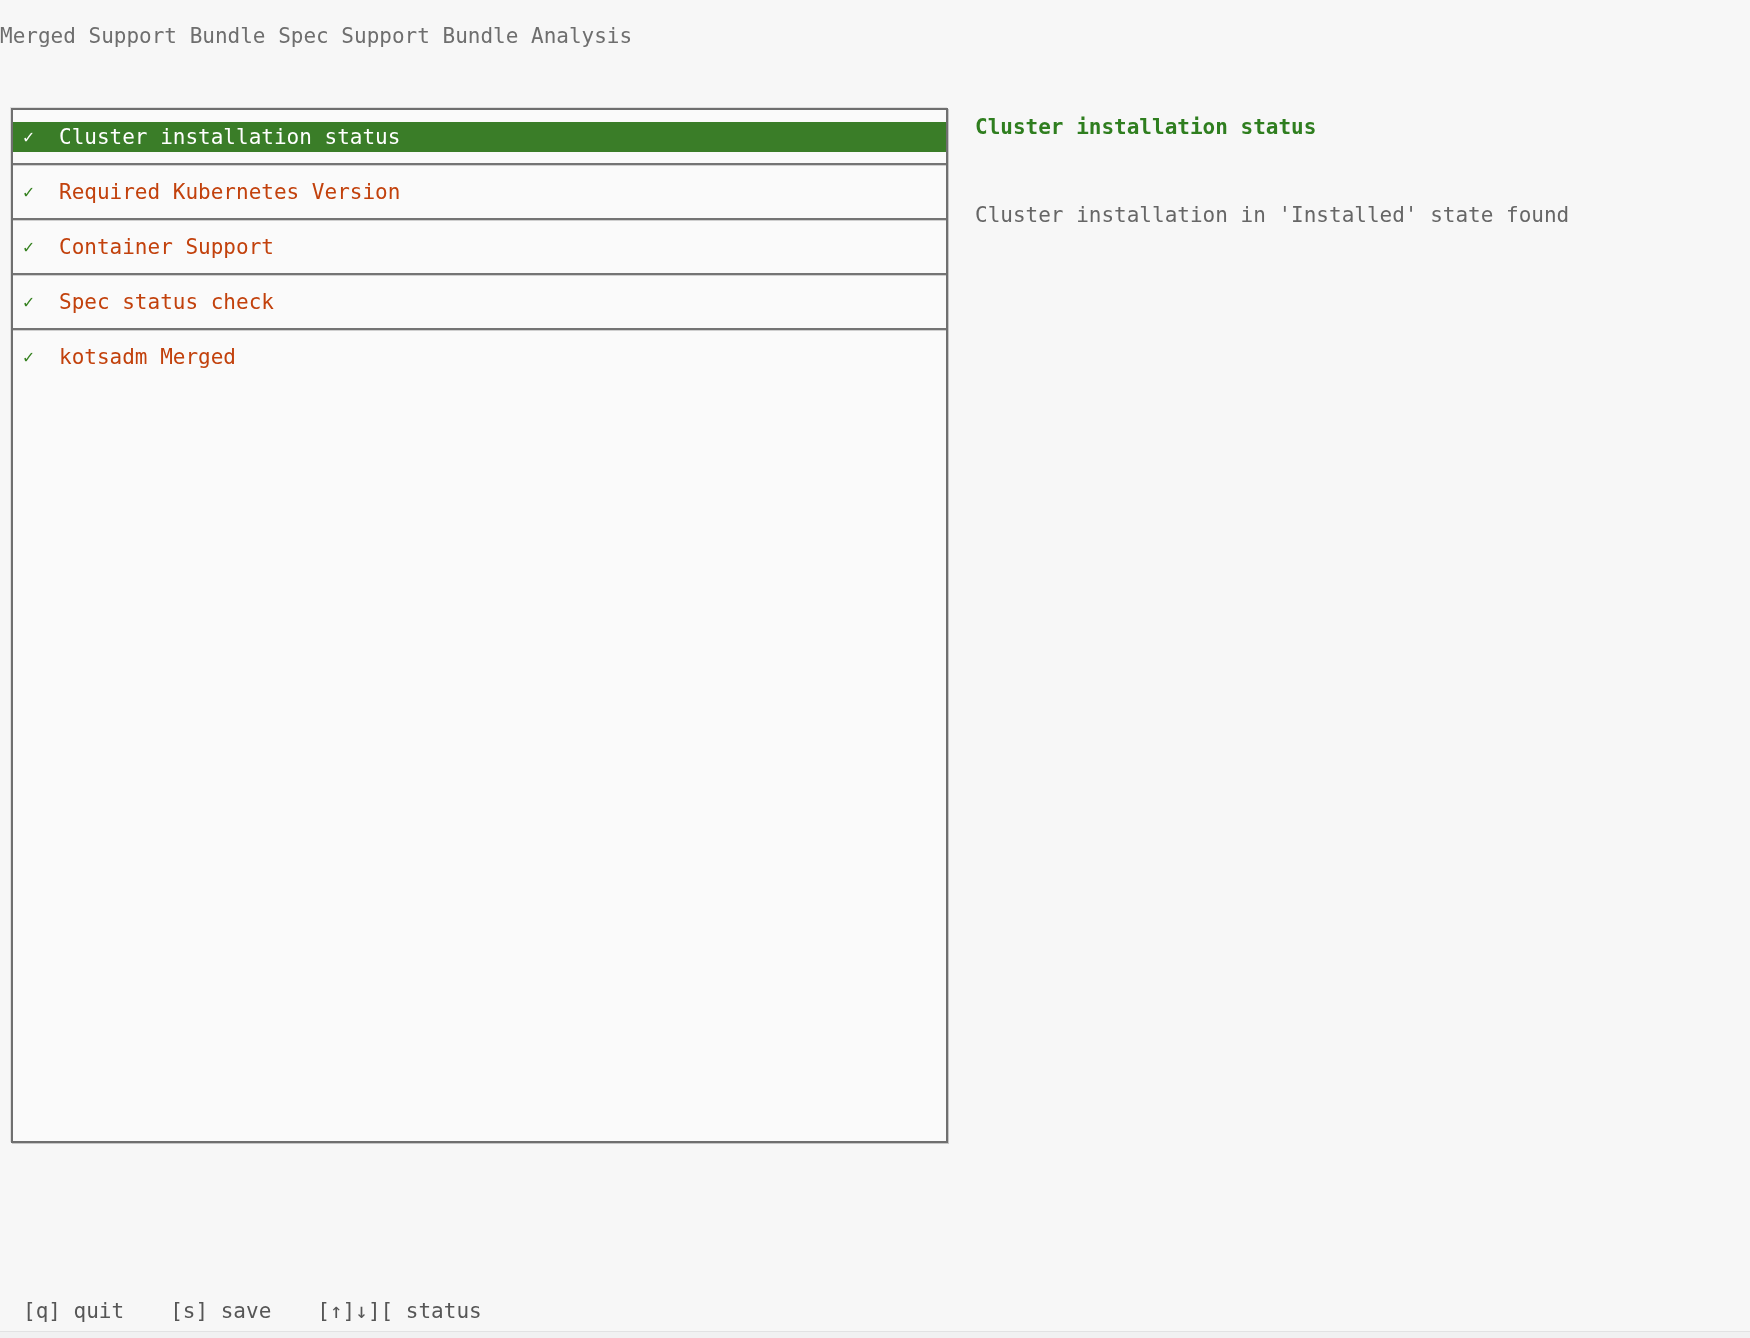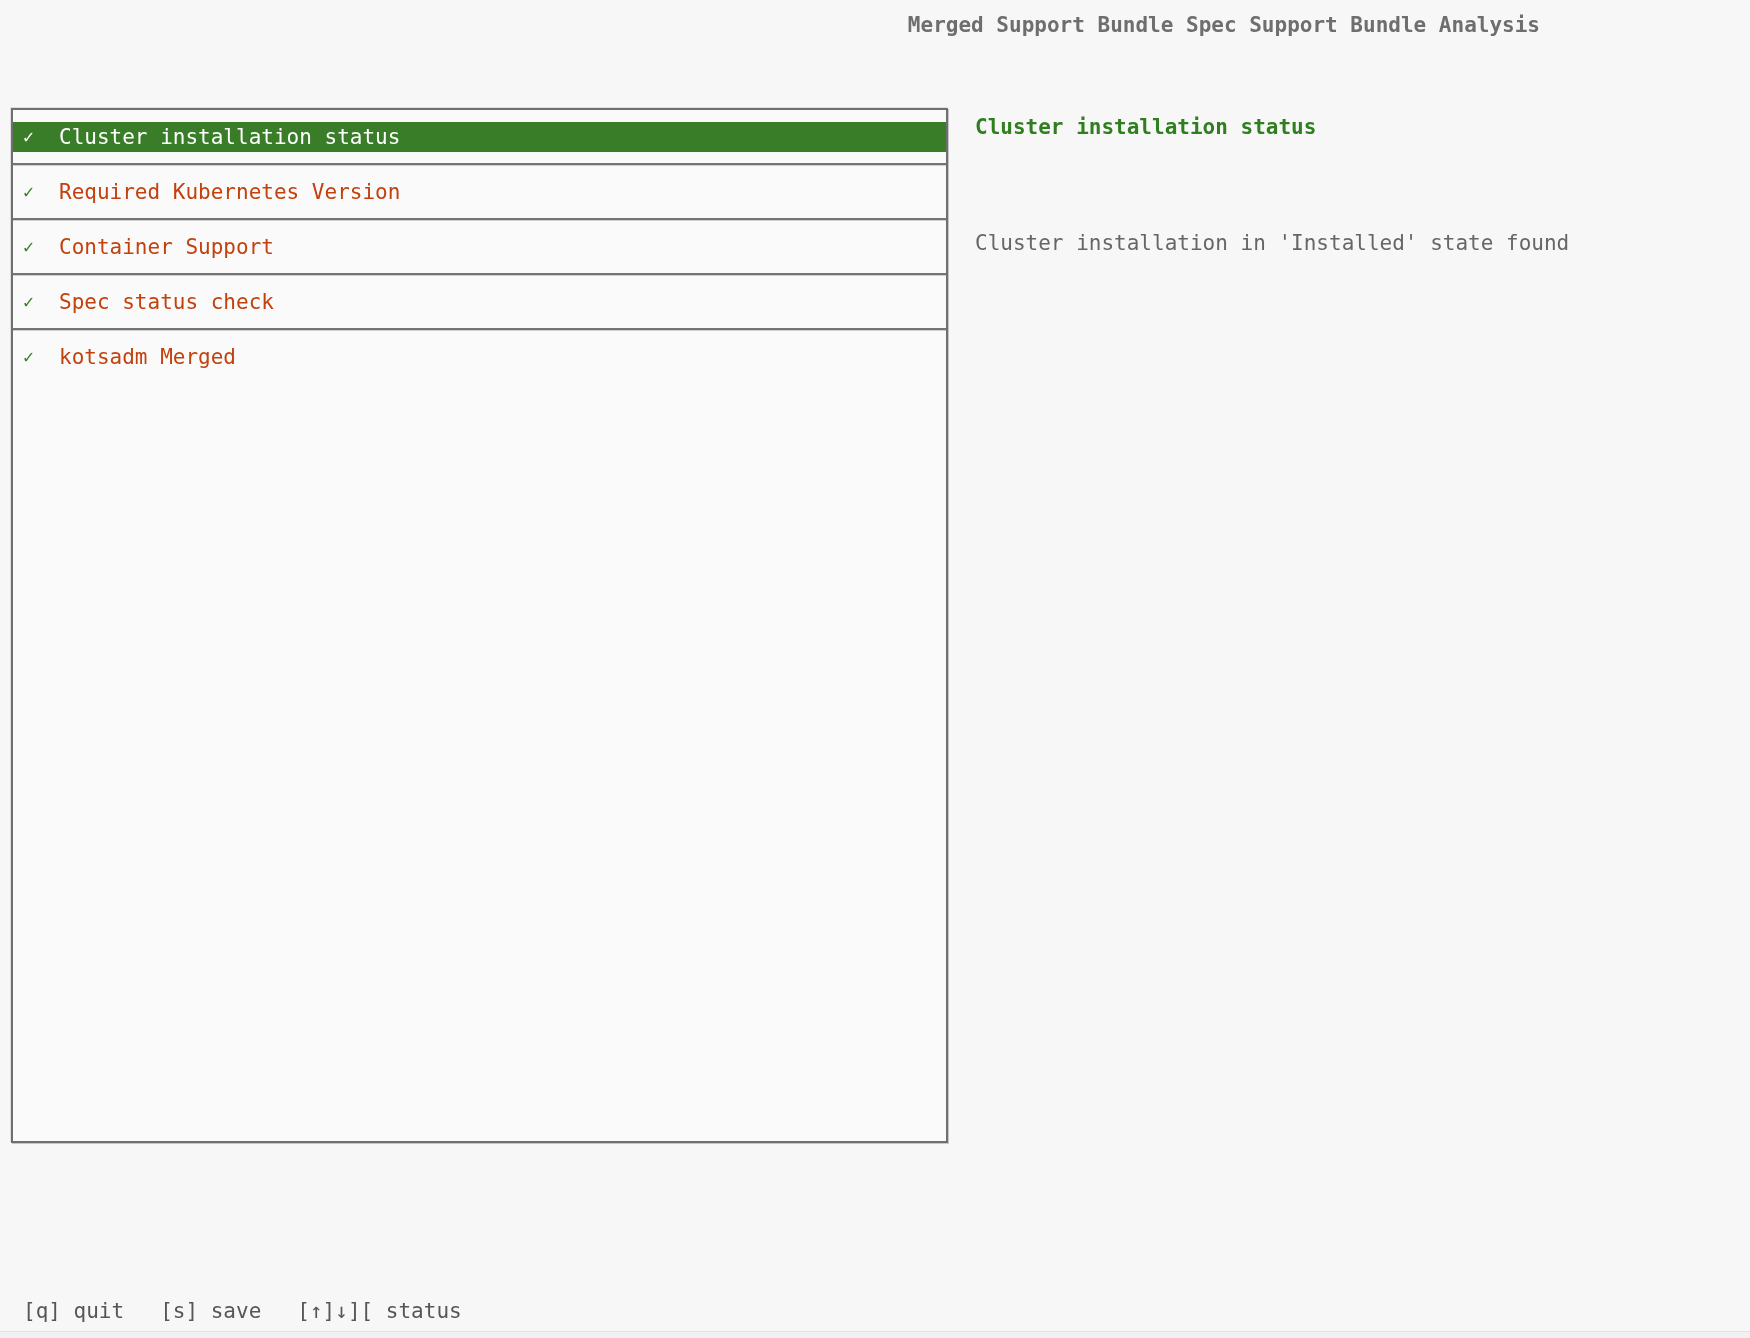--- a/index.html
+++ b/index.html
@@ -10,26 +10,26 @@
   }
   .screen {
     position: relative;
     width: 1750px;
     height: 1338px;
     background: #f7f7f7;
     overflow: hidden;
   }
   .title {
     position: absolute;
-    top: 13px;
+    top: 24px;
     left: 0;
     width: 1540px;
-    text-align: right;
+    text-align: left;
     font-size: 21px;
-    font-weight: bold;
+    font-weight: normal;
     color: #6e6e6e;
     white-space: pre;
   }
   .list-panel {
     position: absolute;
     left: 11px;
     top: 108px;
     width: 937px;
     height: 1035px;
     border: 2px solid #6f6f6f;
@@ -84,32 +84,32 @@
     width: 740px;
   }
   .detail-heading {
     font-size: 21px;
     line-height: 26px;
     font-weight: bold;
     color: #2f7e1f;
     white-space: pre;
   }
   .detail-body {
-    margin-top: 90px;
+    margin-top: 62px;
     font-size: 21px;
     line-height: 26px;
     color: #666666;
     white-space: pre;
   }
   .footer {
     position: absolute;
     left: 23px;
     top: 1299px;
     display: flex;
-    gap: 36px;
+    gap: 46px;
     font-size: 21px;
     color: #565656;
     white-space: pre;
   }
   .footer-edge {
     position: absolute;
     left: 0;
     right: 0;
     bottom: 0;
     height: 6px;

